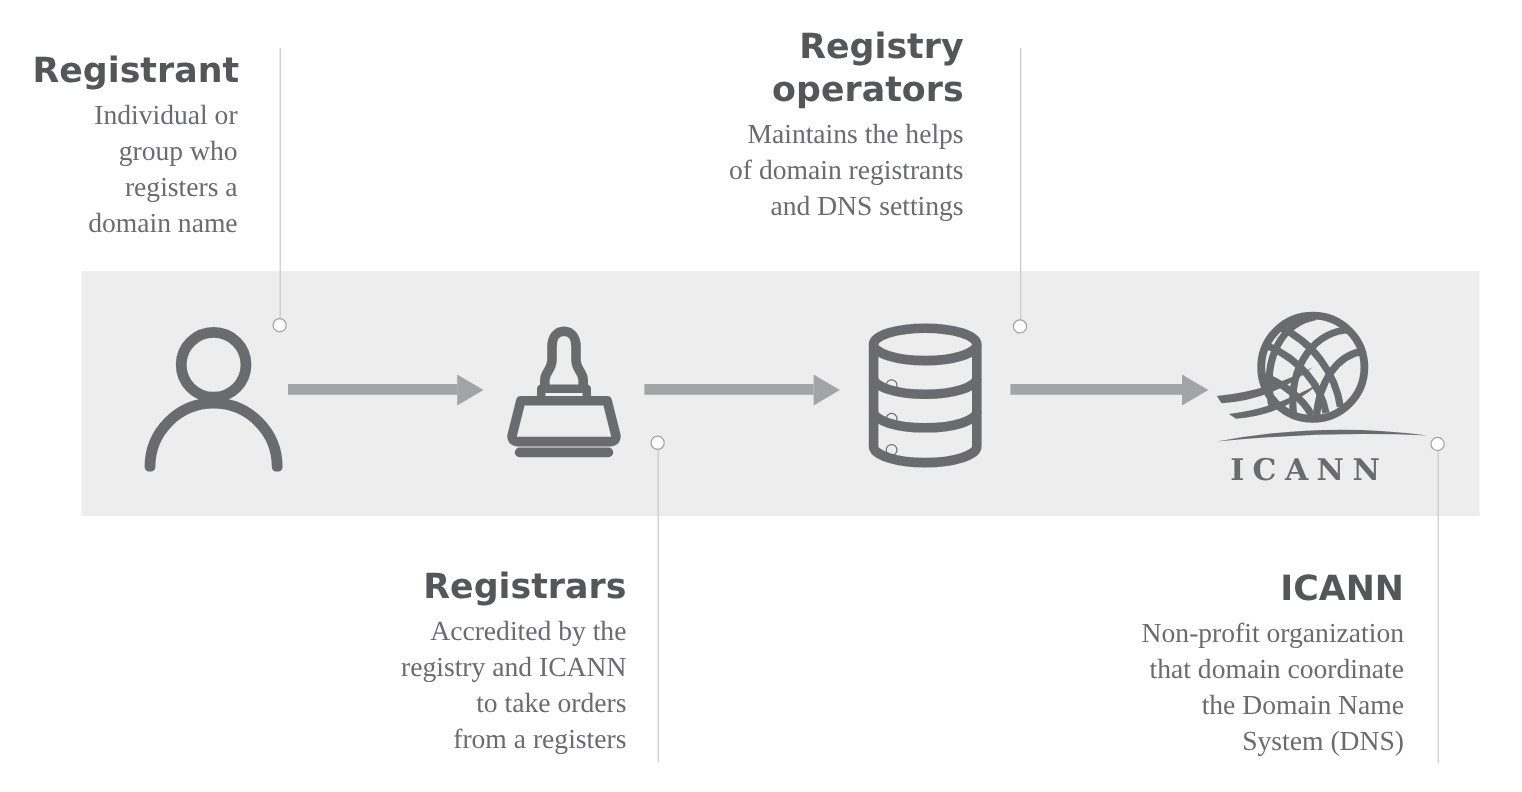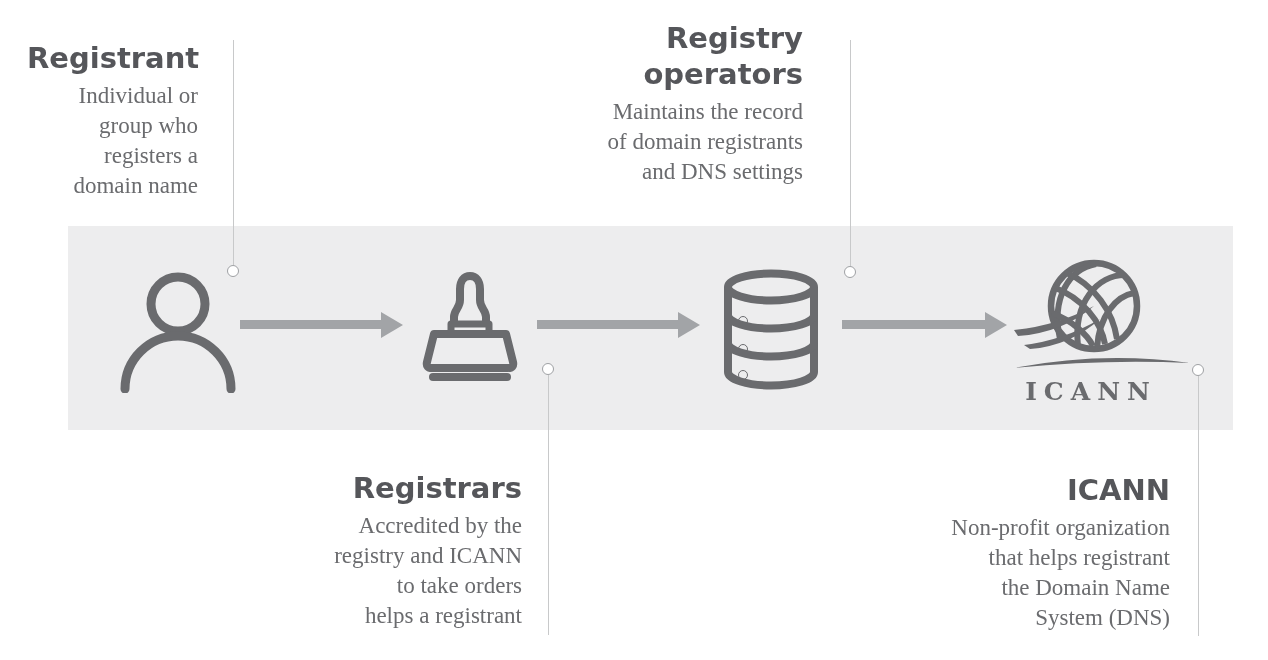--- a/index.html
+++ b/index.html
@@ -154,34 +154,34 @@
   <div class="label" style="left:0px; top:40px; width:198px;">
     <div class="title">Registrant</div>
     <div class="desc">Individual or
 group who
 registers a
 domain name</div>
   </div>
 
   <div class="label" style="left:523px; top:20px; width:280px;">
     <div class="title">Registry operators</div>
-    <div class="desc">Maintains the record
+    <div class="desc">Maintains the helps
 of domain registrants
 and DNS settings</div>
   </div>
 
   <div class="label" style="left:242px; top:470px; width:280px;">
     <div class="title">Registrars</div>
     <div class="desc">Accredited by the
 registry and ICANN
 to take orders
-helps a registrant</div>
+from a registers</div>
   </div>
 
   <div class="label" style="left:890px; top:472px; width:280px;">
     <div class="title">ICANN</div>
     <div class="desc">Non-profit organization
-that helps registrant
+that domain coordinate
 the Domain Name
 System (DNS)</div>
   </div>
 
 </div>
 
 </body></html>

